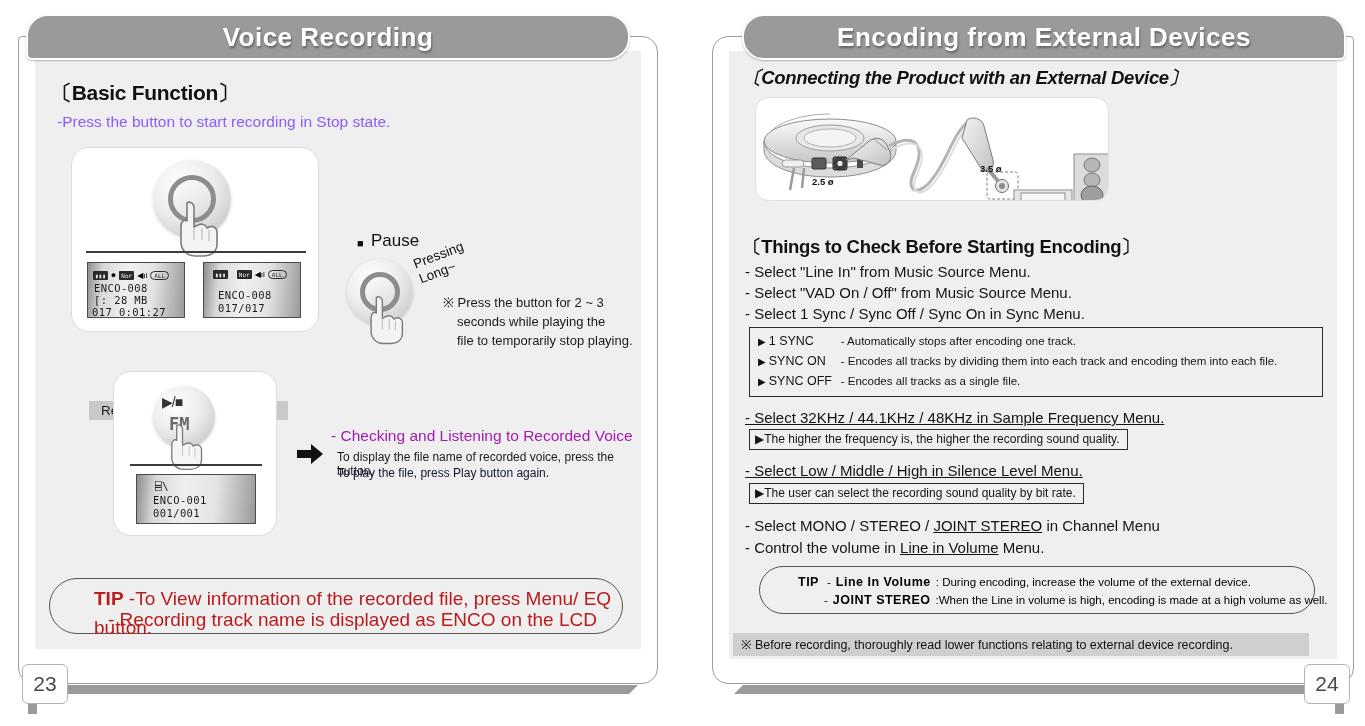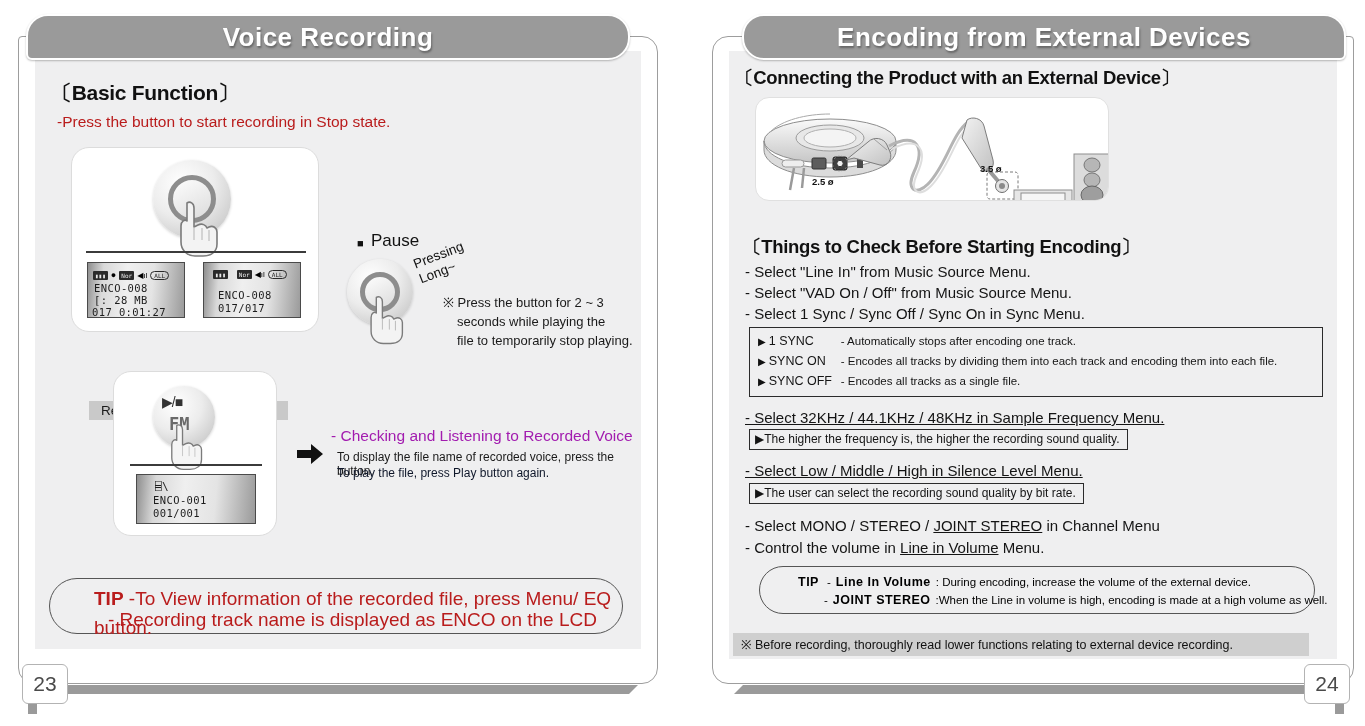--- a/index.html
+++ b/index.html
@@ -60,21 +60,21 @@
     background: #efeff0;
   }
   .page-right .content { bottom: 24px; }
 
   
   .sec-head {
     font-weight: bold; font-size: 21px; color: #111;
     letter-spacing: -0.3px;
   }
   .sec-head-sm { font-size: 18.5px; }
-  .body-line { font-size: 15px; color: #b91c1c; }
+  .body-line { font-size: 15px; color: #8b5cf6; }
 
   
   .lp { position: absolute; inset: 0; }
   .lp-basic      { position: absolute; left: 16px; top: 28px; }
   .lp-press-line { position: absolute; left: 22px; top: 62px; font-size: 15.5px; }
 
   .panel-round {
     position: absolute; background: #ffffff;
     border: 1px solid #dcdcdc; border-radius: 18px;
   }
@@ -293,21 +293,21 @@
   </div>
 
   <div class="page page-right">
     <div class="spine spine-v-right"></div>
     <div class="spine spine-h-right"></div>
 
     <div class="page-body">
       <div class="content">
         <div class="rp">
 
-          <div class="sec-head sec-head-sm" style="position:absolute;left:6px;top:14px;">〔Connecting the Product with an External Device〕</div>
+          <div class="sec-head sec-head-sm" style="position:absolute;left:14px;top:14px;font-style:italic;">〔Connecting the Product with an External Device〕</div>
 
           <div class="photo-box" style="left:26px; top:46px; width:354px; height:104px;">
             <svg width="354" height="104" viewBox="0 0 354 104">
               <defs>
                 <linearGradient id="mp" x1="0" y1="0" x2="0" y2="1">
                   <stop offset="0%" stop-color="#fafafa"></stop>
                     <stop offset="100%" stop-color="#c6c6c6"></stop>
                 </linearGradient>
                 <linearGradient id="pl" x1="0" y1="0" x2="1" y2="1">
                   <stop offset="0%" stop-color="#f2f2f2"></stop>

